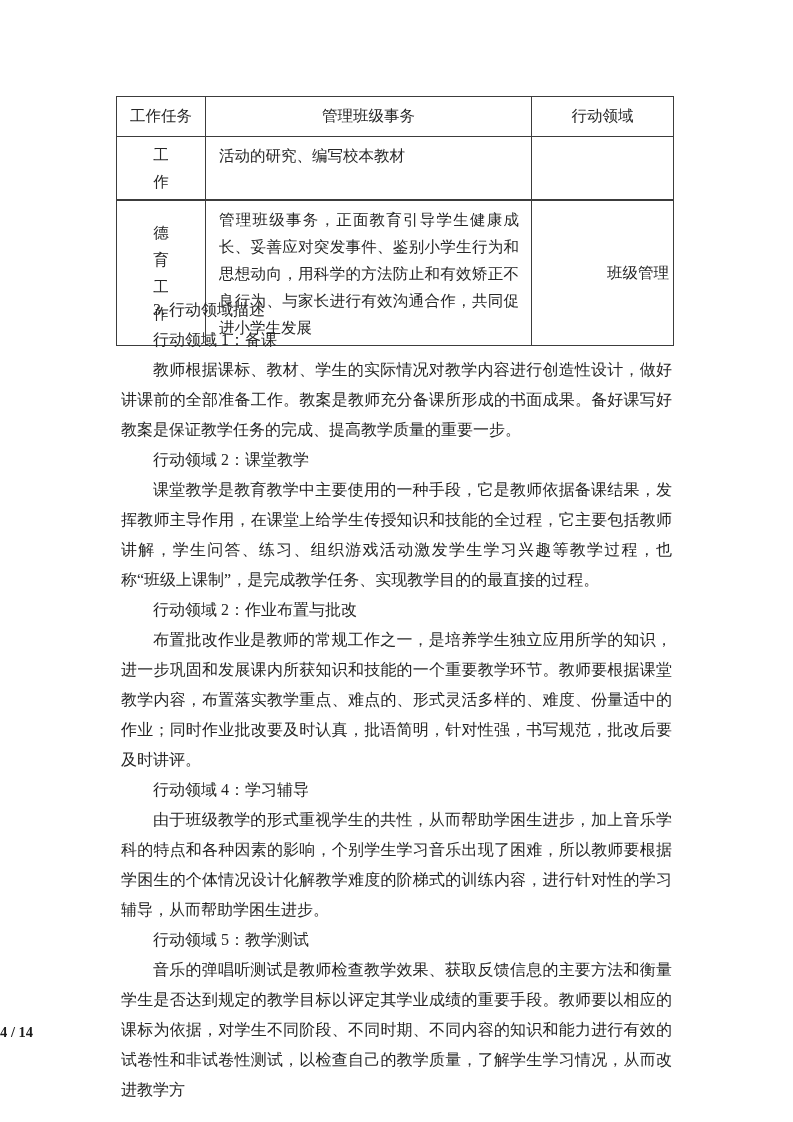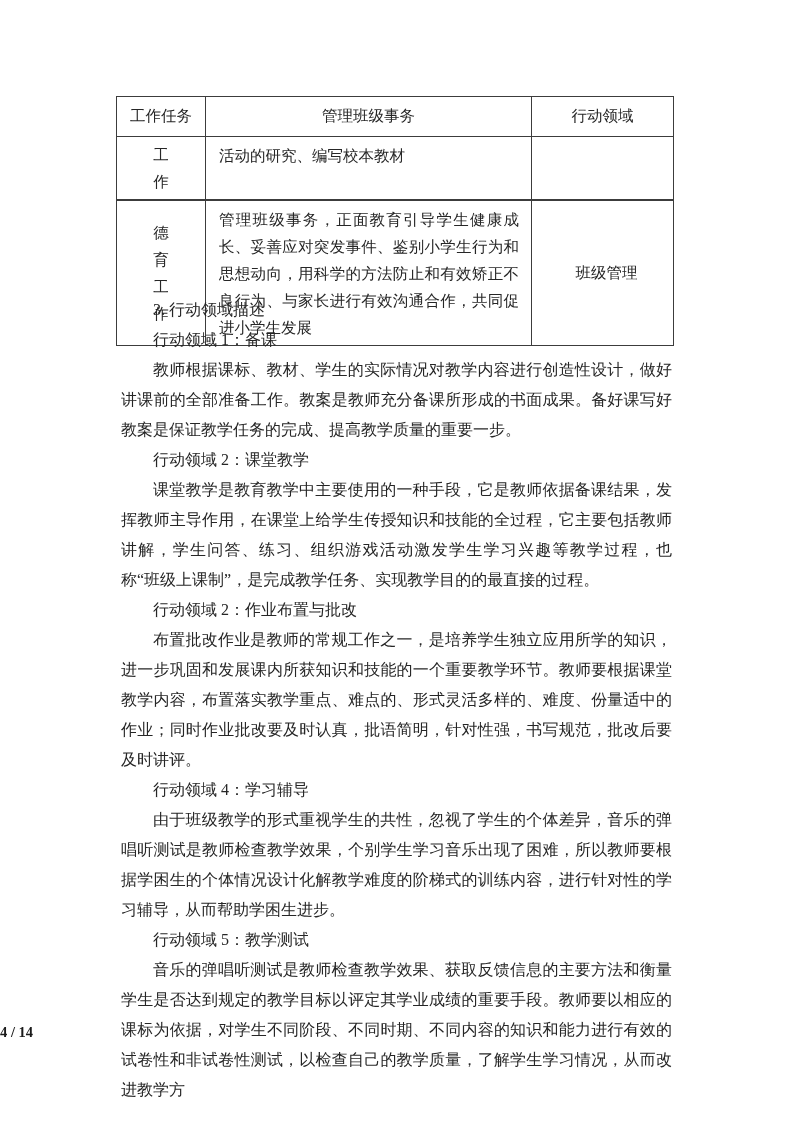--- a/index.html
+++ b/index.html
@@ -51,21 +51,21 @@
     line-height: 27px;
     height: 27px;
   }
   .cell-typical {
     text-align: justify;
     vertical-align: top;
     padding: 5px 12px 4px 13px !important;
     line-height: 27px;
   }
   .cell-domain {
-    text-align: center;
+    text-align: right;
     vertical-align: middle;
     padding-left: 12px !important;
     padding-right: 4px !important;
   }
   
   .content {
     position: absolute;
     left: 121px;
     top: 290px;
     width: 551px;
@@ -136,21 +136,21 @@
     <p>行动领域 1：备课</p>
     <p>教师根据课标、教材、学生的实际情况对教学内容进行创造性设计，做好讲课前的全部准备工作。教案是教师充分备课所形成的书面成果。备好课写好教案是保证教学任务的完成、提高教学质量的重要一步。</p>
 
     <p>行动领域 2：课堂教学</p>
     <p>课堂教学是教育教学中主要使用的一种手段，它是教师依据备课结果，发挥教师主导作用，在课堂上给学生传授知识和技能的全过程，它主要包括教师讲解，学生问答、练习、组织游戏活动激发学生学习兴趣等教学过程，也称“班级上课制”，是完成教学任务、实现教学目的的最直接的过程。</p>
 
     <p>行动领域 2：作业布置与批改</p>
     <p>布置批改作业是教师的常规工作之一，是培养学生独立应用所学的知识，进一步巩固和发展课内所获知识和技能的一个重要教学环节。教师要根据课堂教学内容，布置落实教学重点、难点的、形式灵活多样的、难度、份量适中的作业；同时作业批改要及时认真，批语简明，针对性强，书写规范，批改后要及时讲评。</p>
 
     <p>行动领域 4：学习辅导</p>
-    <p>由于班级教学的形式重视学生的共性，忽视了学生的个体差异，音乐的弹唱听测试是教师检查教学效果，个别学生学习音乐出现了困难，所以教师要根据学困生的个体情况设计化解教学难度的阶梯式的训练内容，进行针对性的学习辅导，从而帮助学困生进步。</p>
+    <p>由于班级教学的形式重视学生的共性，从而帮助学困生进步，加上音乐学科的特点和各种因素的影响，个别学生学习音乐出现了困难，所以教师要根据学困生的个体情况设计化解教学难度的阶梯式的训练内容，进行针对性的学习辅导，从而帮助学困生进步。</p>
 
     <p>行动领域 5：教学测试</p>
     <p>音乐的弹唱听测试是教师检查教学效果、获取反馈信息的主要方法和衡量学生是否达到规定的教学目标以评定其学业成绩的重要手段。教师要以相应的课标为依据，对学生不同阶段、不同时期、不同内容的知识和能力进行有效的试卷性和非试卷性测试，以检查自己的教学质量，了解学生学习情况，从而改进教学方</p>
   </div>
 
   <div class="page-number">4 / 14</div>
 
 </div>
 
 </body></html>

